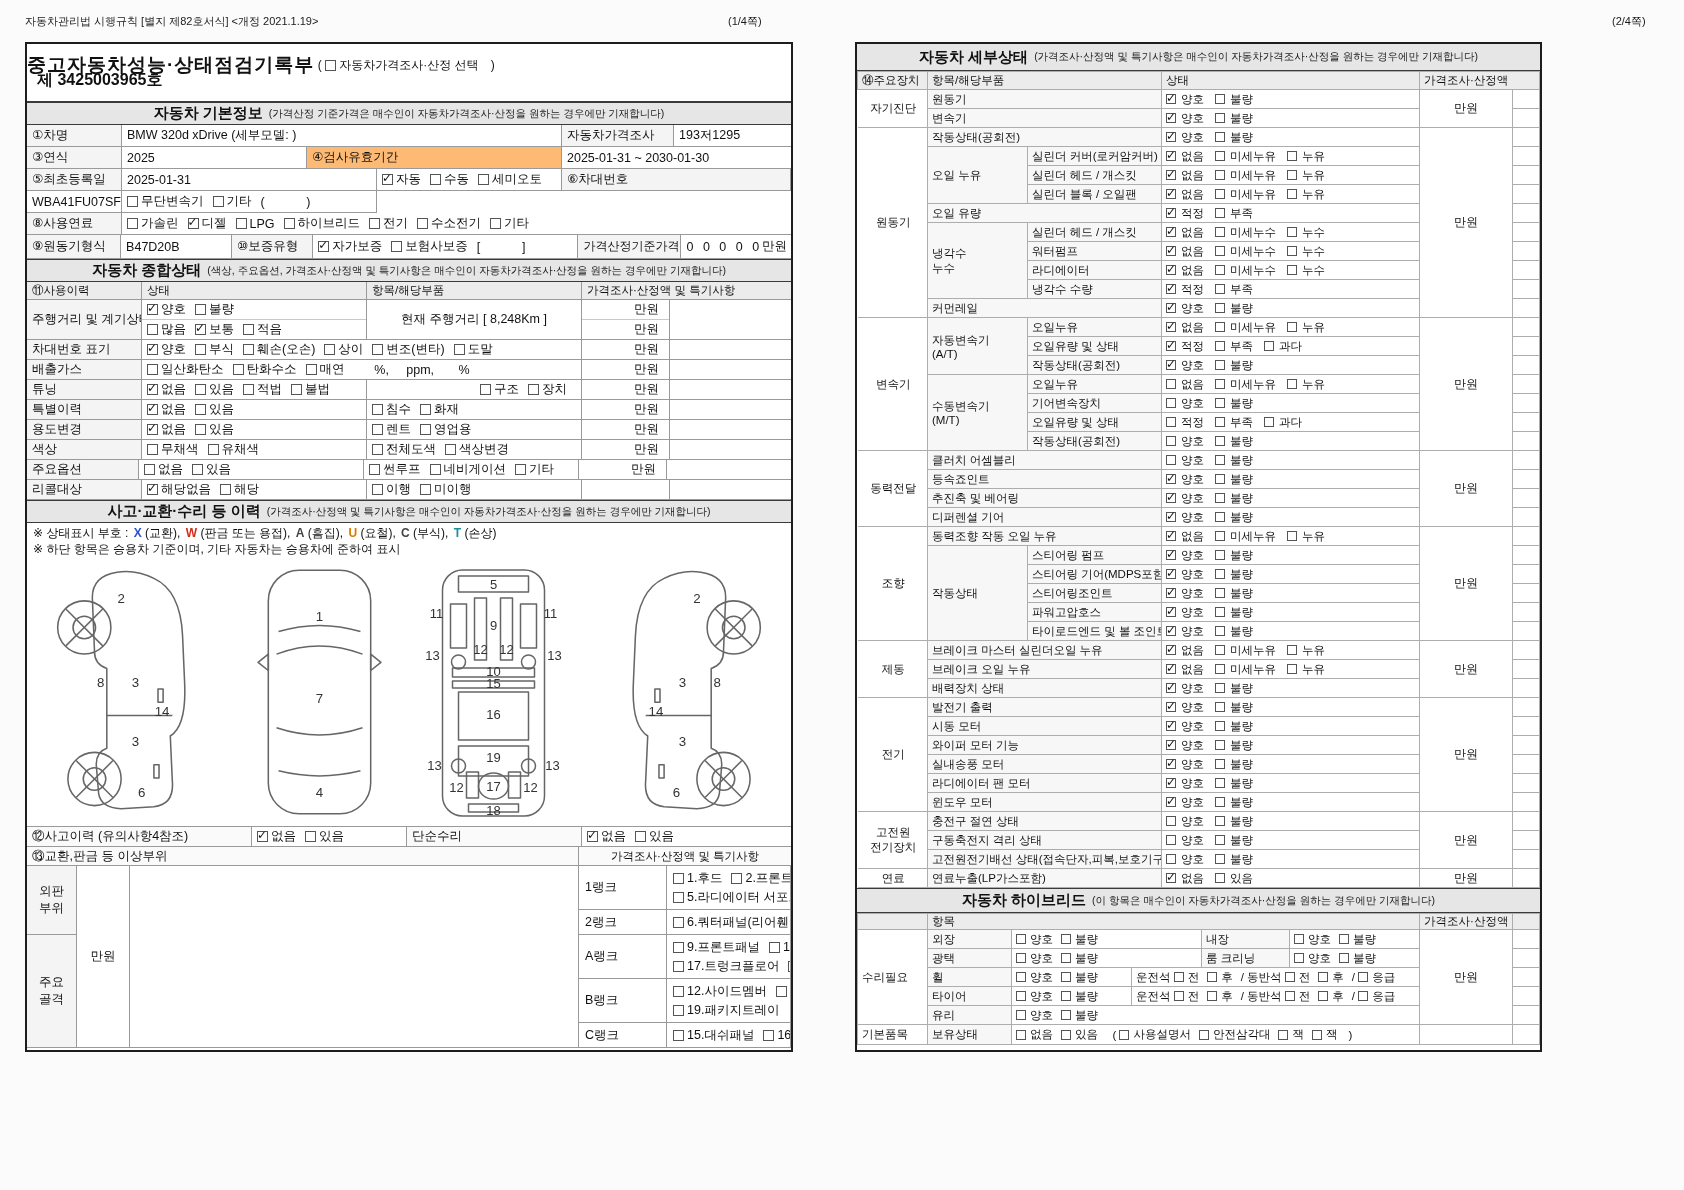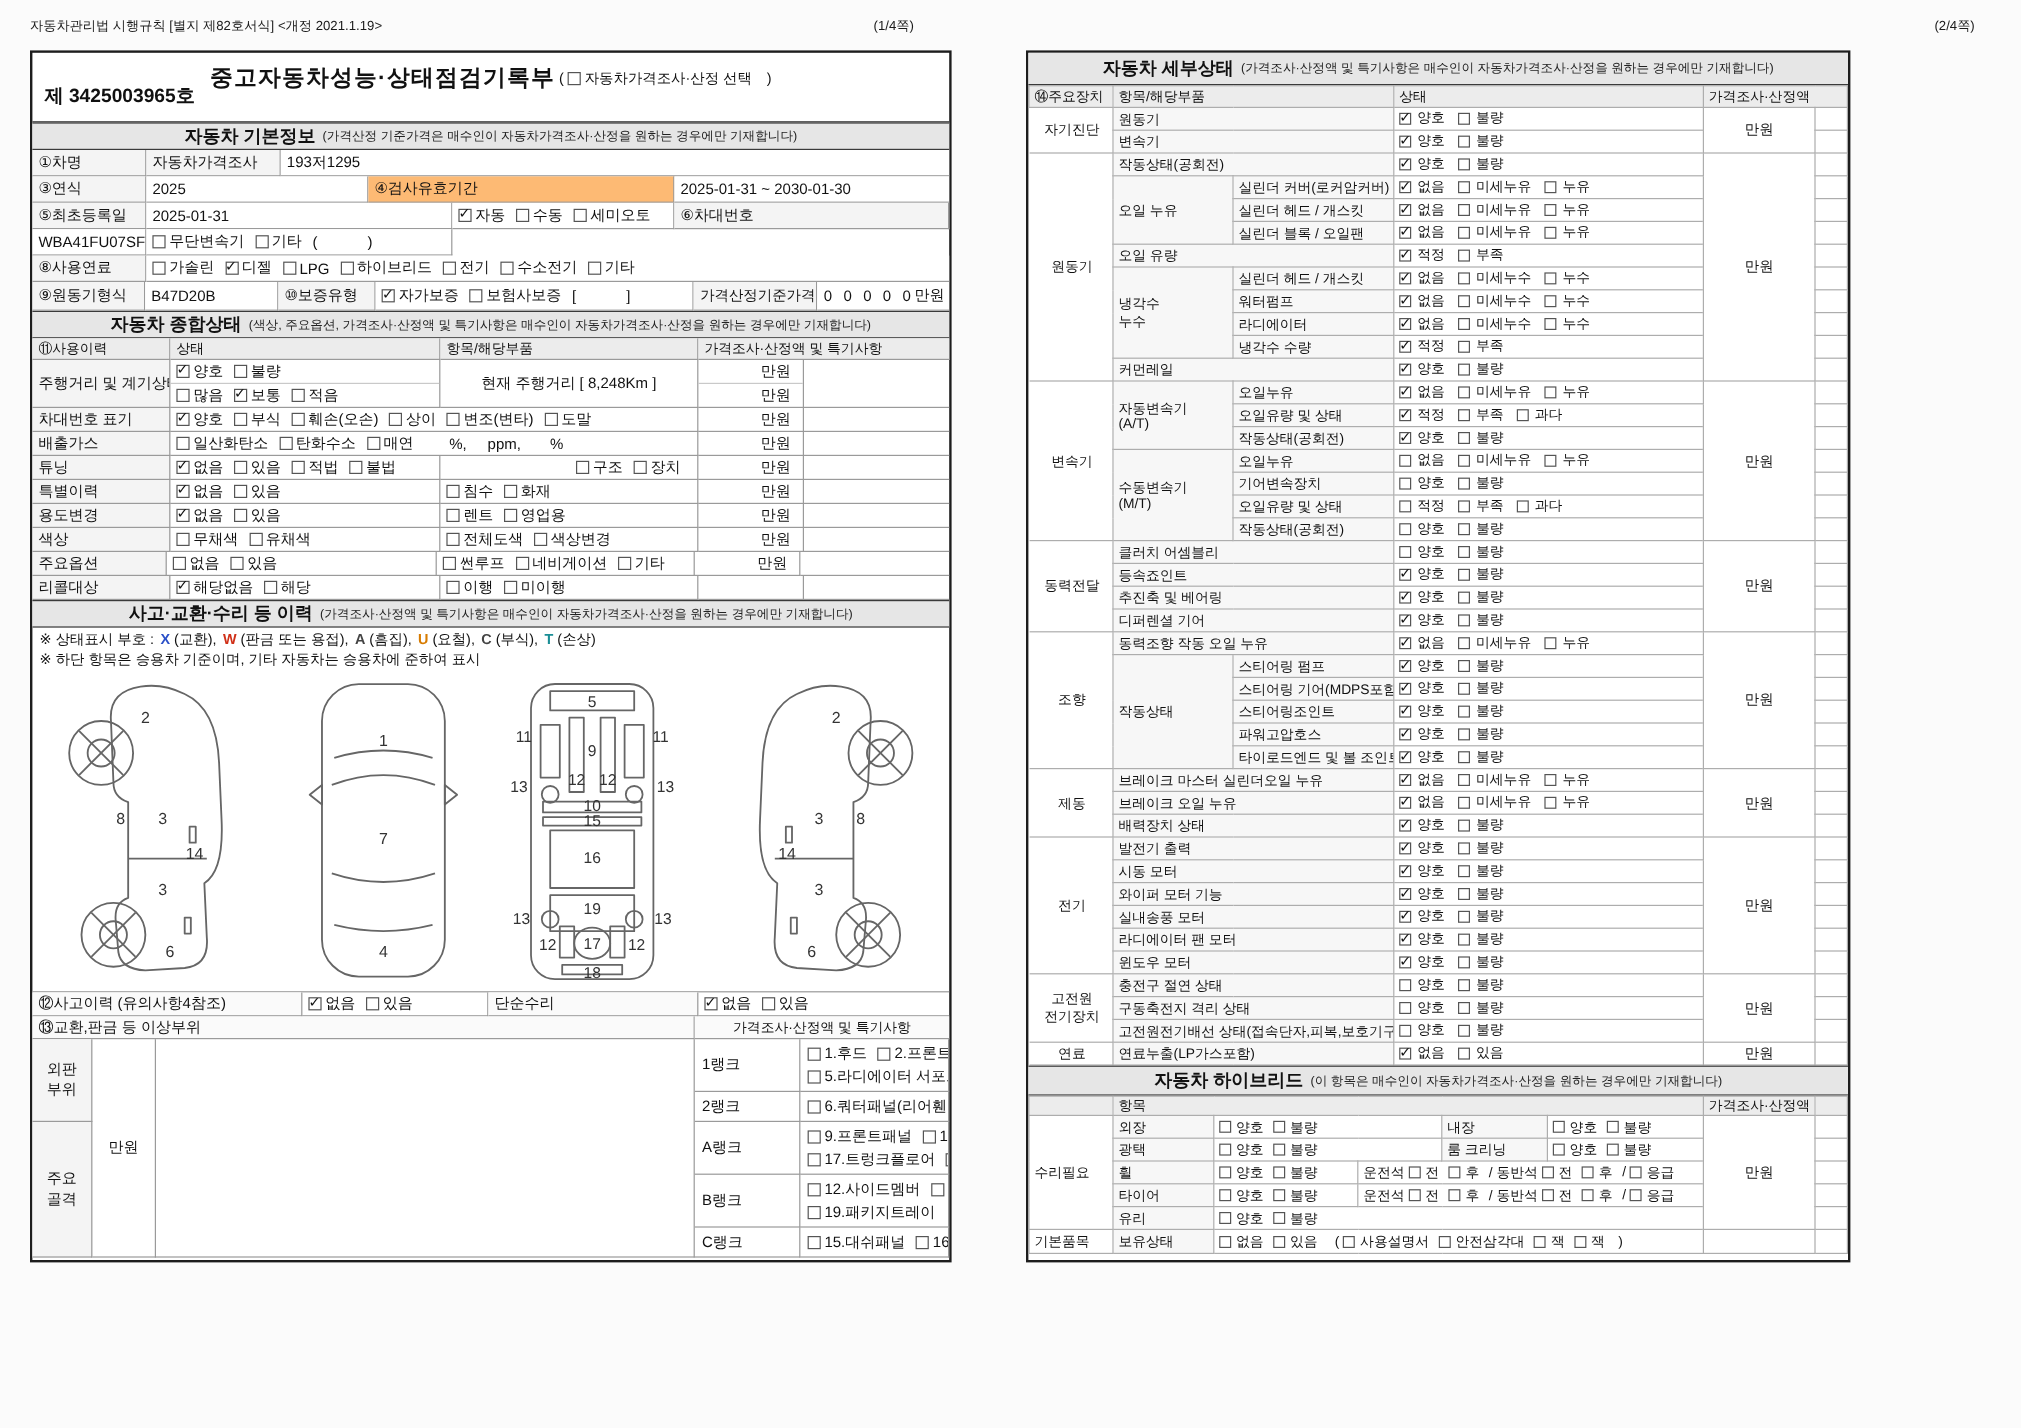--- a/index.html
+++ b/index.html
@@ -74,39 +74,40 @@
 <body>
 
 <div class="abs topnote" style="left:25px;top:14px">자동차관리법 시행규칙 [별지 제82호서식] &lt;개정 2021.1.19&gt;</div>
 <div class="abs topnote" style="left:728px;top:14px">(1/4쪽)</div>
 <div class="abs topnote" style="left:1612px;top:14px">(2/4쪽)</div>
 
 <div class="page" id="page1" style="left:25px;top:42px;width:768px;height:1010px">
 
   <div class="titlebar" style="height:58px">
     <div class="docno">제 3425003965호</div>
-    <div style="text-align:center;padding-top:8px">
+    <div style="text-align:left;padding-top:8px">
       <span class="ttl">중고자동차성능·상태점검기록부</span>
       <span class="checks" style="display:inline-flex;vertical-align:2px;font-size:12px">
           <span class="txt">( </span>
           <span class="tk">
             <span class="cb"></span>
             <span class="tl">자동차가격조사·산정 선택</span>
           </span>
           <span class="txt"> )</span>
         </span>
     </div>
   </div>
 
   <div class="secbar" style="height:23px">
     <b>자동차 기본정보</b>
     <span class="bnote">(가격산정 기준가격은 매수인이 자동차가격조사·산정을 원하는 경우에만 기재합니다)</span>
   </div>
   <div class="r" style="height:22px">
     <div class="lab" style="width:95px">①차명</div>
+    <div class="val txt" style="width:440px">BMW 320d xDrive   (세부모델: )</div>
     <div class="lab" style="width:112px">자동차가격조사</div>
     <div class="val grow">193저1295</div>
   </div>
   <div class="r" style="height:22px">
     <div class="lab" style="width:95px">③연식</div>
     <div class="val" style="width:185px">2025</div>
     <div class="lab" style="width:255px;background:#fdba74">④검사유효기간</div>
     <div class="val grow">2025-01-31 ~ 2030-01-30</div>
   </div>
   <div style="display:grid;grid-template-columns:95px 255px 185px 1fr;grid-auto-rows:22px">

